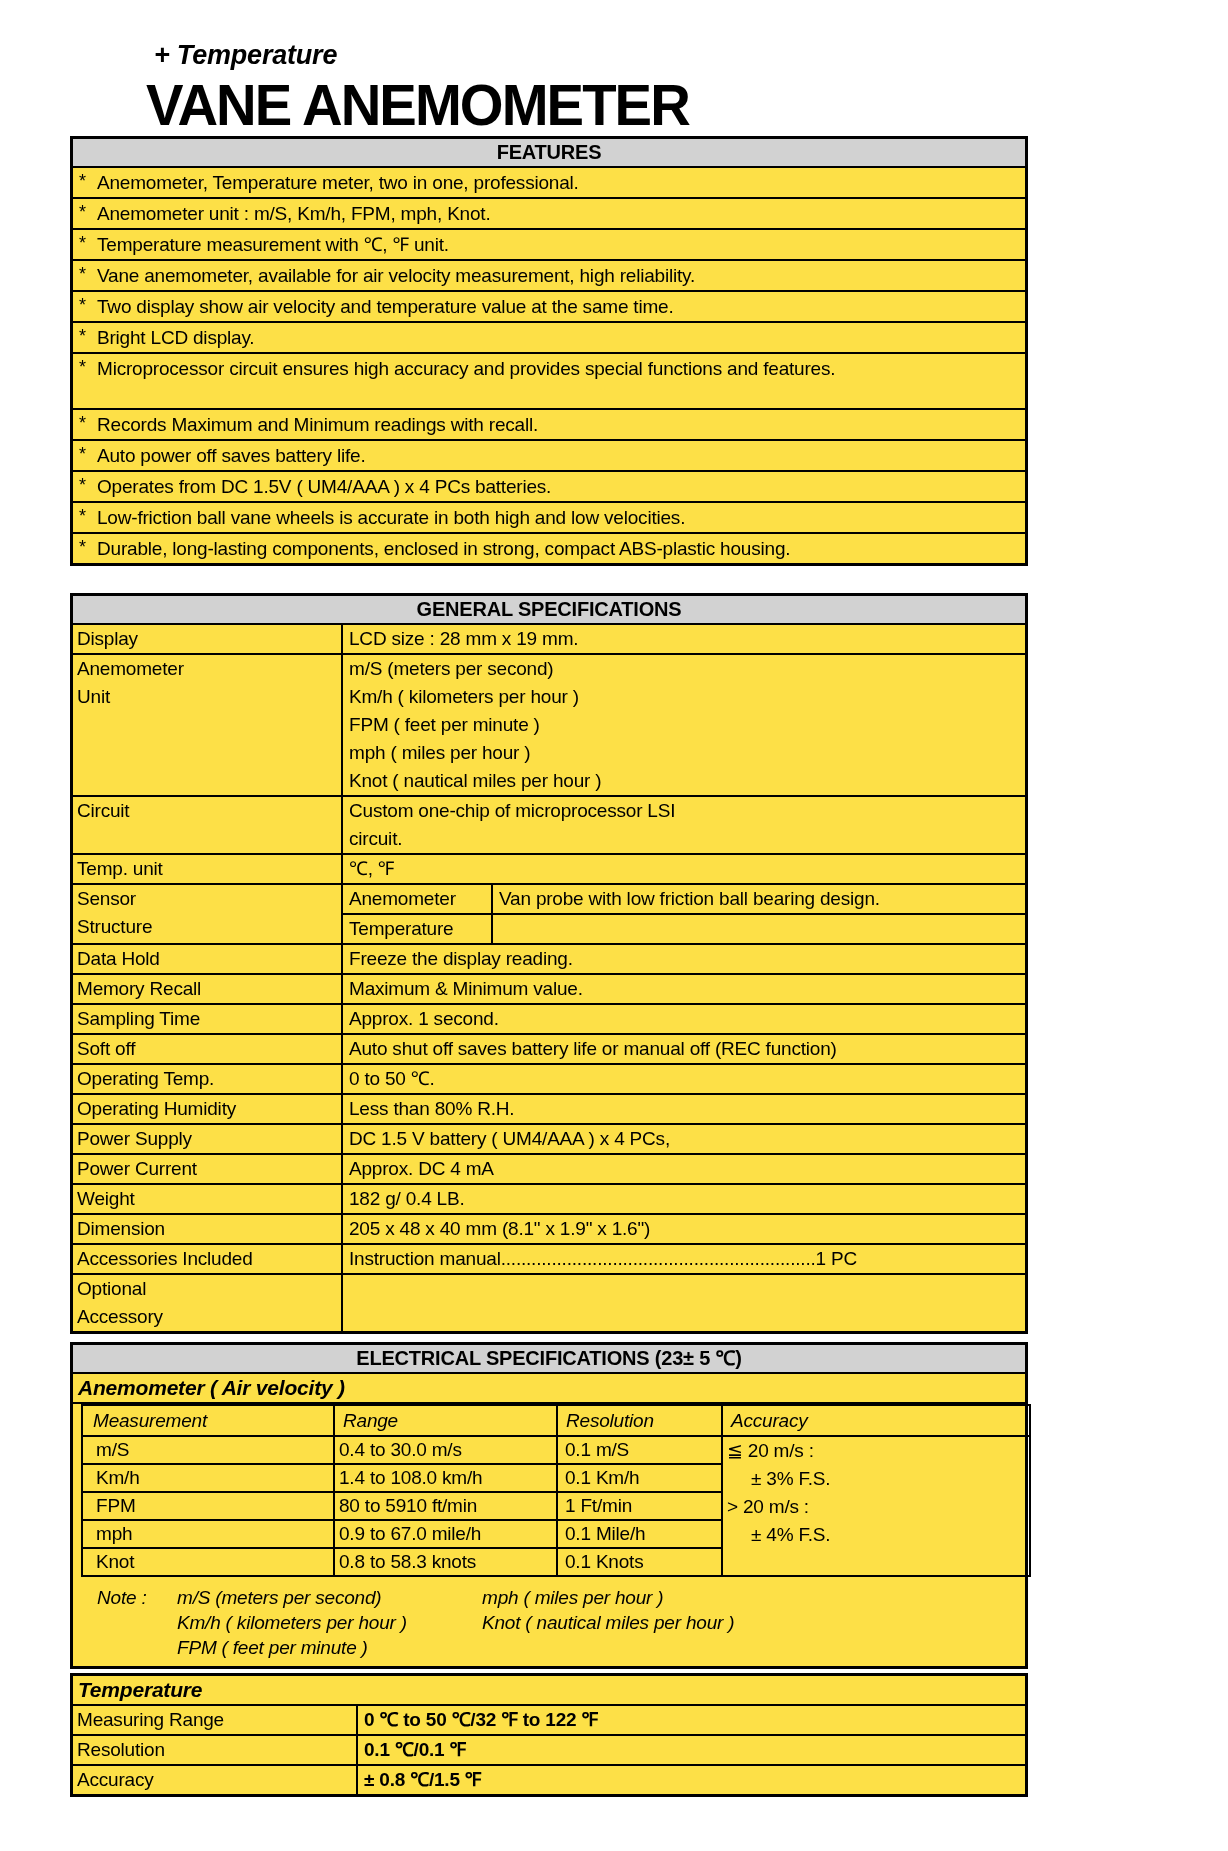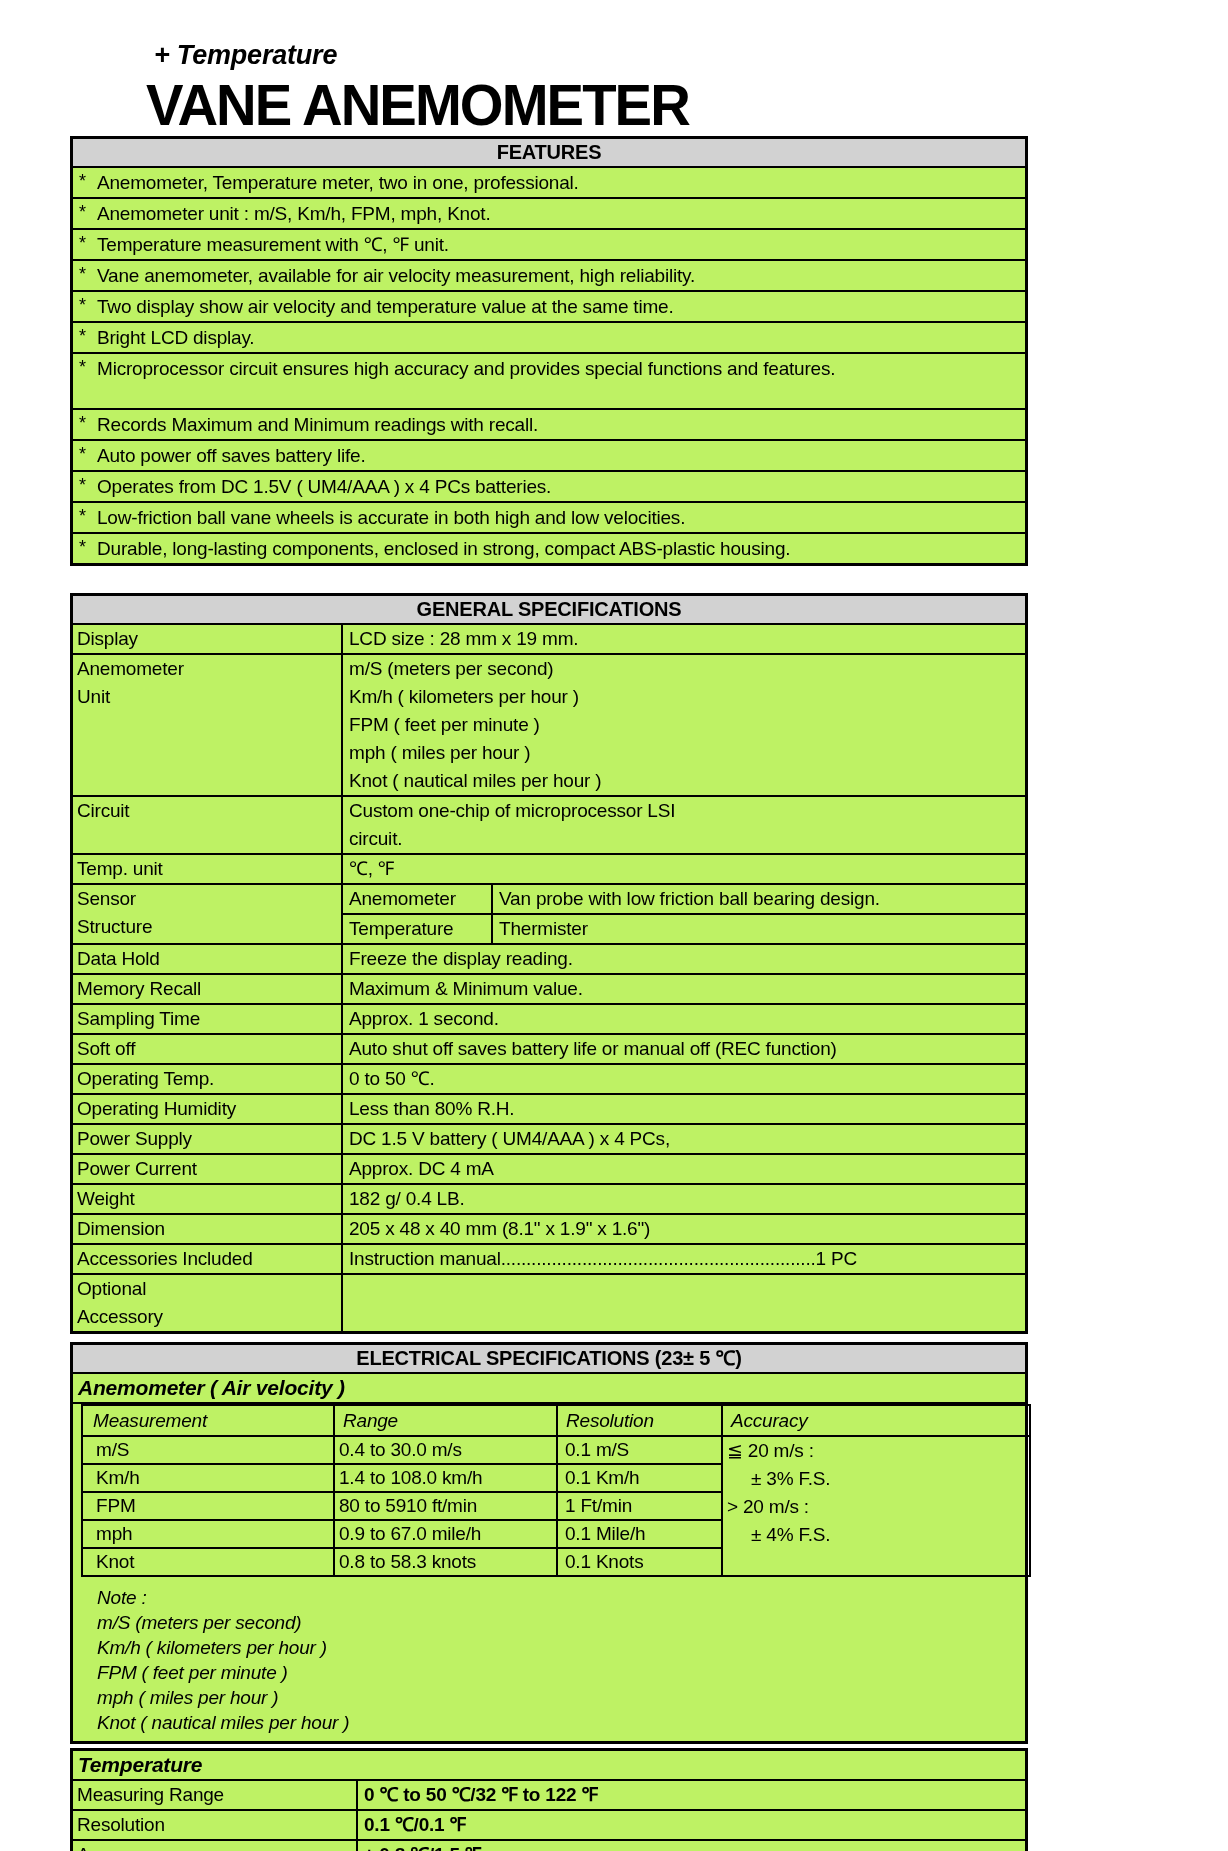--- a/index.html
+++ b/index.html
@@ -10,21 +10,21 @@
     position:relative;
   }
   .page{padding:34px 0 0 70px;width:958px;}
 
   
   .subtitle{margin:6px 0 0 84px;font-size:27px;font-weight:bold;font-style:italic;line-height:30px;}
   .main-title{margin:4px 0 0 76px;font-size:58px;font-weight:bold;letter-spacing:-2px;line-height:62px;transform:scaleX(.97);transform-origin:left;}
   .model{margin:3px 0 14px 82px;font-size:29px;font-weight:bold;line-height:33px;letter-spacing:-0.5px;}
 
   
-  .tbl{border:3px solid #000;width:958px;box-sizing:border-box;background:#bef264;}
+  .tbl{border:3px solid #000;width:958px;box-sizing:border-box;background:#fde047;}
   .bar{background:#d2d2d2;text-align:center;font-weight:bold;font-size:20px;line-height:27px;height:27px;}
 
   
   .frow{display:flex;border-top:2px solid #000;min-height:28px;align-items:flex-start;}
   .bullet{width:16px;padding-left:6px;font-size:18px;line-height:26px;flex:none;}
   .ftext{flex:1;font-size:19px;line-height:27px;padding:1px 6px 1px 2px;}
 
   
   .grow{display:flex;border-top:2px solid #000;min-height:28px;}
   .glabel{width:270px;flex:none;border-right:2px solid #000;padding:0 4px 0 4px;font-size:19px;line-height:28px;box-sizing:border-box;}
@@ -41,21 +41,21 @@
   table.meas{border-collapse:collapse;width:950px;margin-left:8px;table-layout:fixed;}
   table.meas td{border:2px solid #000;font-size:19px;height:28px;padding:0 4px;box-sizing:border-box;}
   table.meas td.c1{width:252px;padding-left:13px;}
   table.meas td.c2{width:223px;padding-left:4px;}
   table.meas td.c3{width:165px;padding-left:7px;}
   table.meas tr.hdr td{font-style:italic;height:31px;padding-left:8px;}
   table.meas tr.hdr td.c1{padding-left:10px;}
   td.acc{vertical-align:top;border-right:none;padding-left:14px;}
   .acc-line{line-height:28px;font-size:19px;}
   .acc-line.ind{padding-left:24px;}
-  .note{display:flex;padding:8px 0 6px 24px;min-height:62px;font-style:italic;font-size:19px;flex-direction:column;}
+  .note{display:flex;padding:8px 0 6px 24px;min-height:62px;font-style:italic;font-size:19px;}
   .note-label{width:80px;flex:none;line-height:25px;}
   .note-col1{width:305px;flex:none;line-height:25px;}
   .note-col2{flex:1;line-height:25px;}
 
   
   .ttl-row{font-size:21px;font-weight:bold;font-style:italic;line-height:28px;padding-left:5px;border-bottom:2px solid #000;}
   .trow{display:flex;min-height:28px;}
   .trow + .trow{border-top:2px solid #000;}
   .tlabel{width:285px;flex:none;border-right:2px solid #000;padding-left:4px;font-size:19px;line-height:28px;box-sizing:border-box;}
   .tvalue{flex:1;padding-left:6px;font-size:19px;line-height:28px;font-weight:bold;}
@@ -156,21 +156,20 @@
     <div class="grow">
       <div class="glabel" data-bind-lines="general.rows.4.label_lines">Sensor
 Structure</div>
       <div class="gsub">
         <div class="gsubrow">
           <div class="gsublabel" data-bind="general.rows.4.sub.0.k">Anemometer</div>
           <div class="gsubvalue" data-bind="general.rows.4.sub.0.v">Van probe with low friction ball bearing design.</div>
         </div>
         <div class="gsubrow">
           <div class="gsublabel" data-bind="general.rows.4.sub.1.k">Temperature</div>
-          <div class="gsubvalue" data-bind="general.rows.4.sub.1.v">Thermister</div>
         </div>
       </div>
     </div>
 
     <div class="grow">
       <div class="glabel" data-bind="general.rows.5.label">Data Hold</div>
       <div class="gvalue" data-bind="general.rows.5.value">Freeze the display reading.</div>
     </div>
     <div class="grow">
       <div class="glabel" data-bind="general.rows.6.label">Memory Recall</div>

